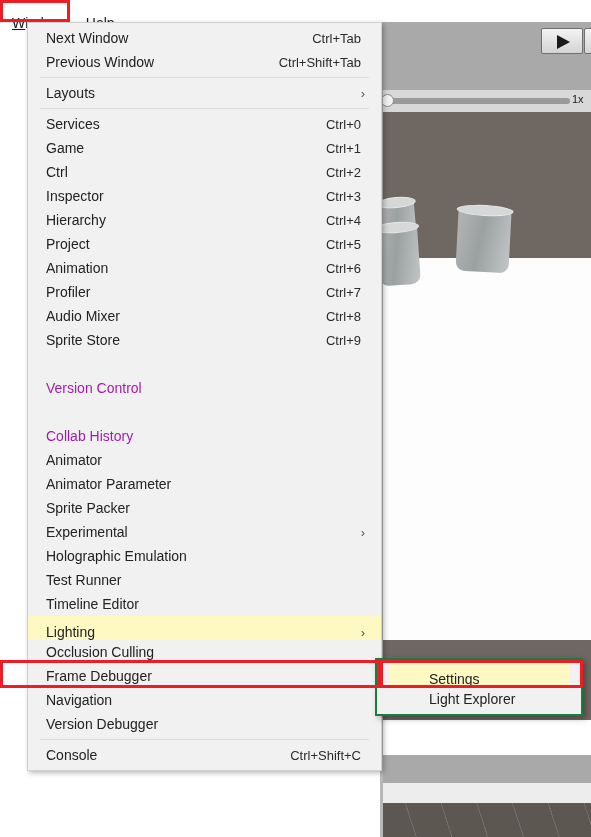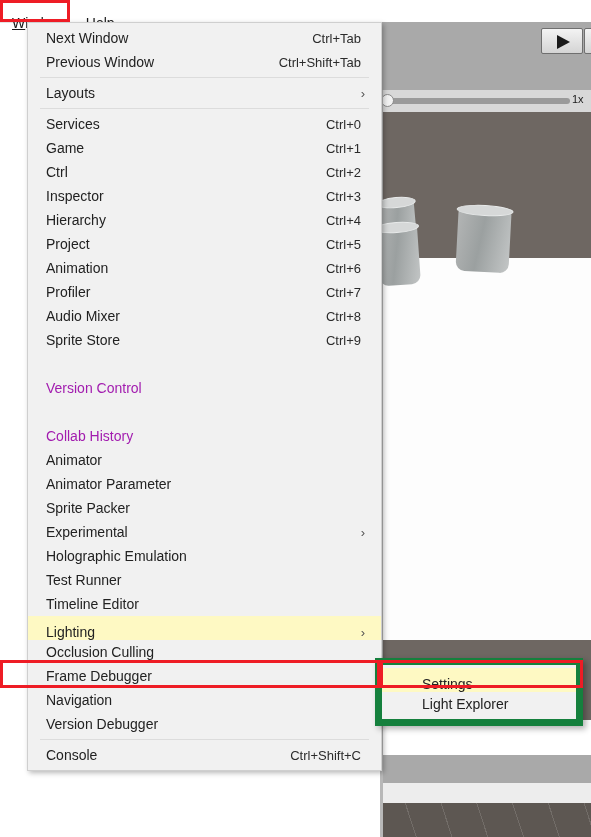--- a/index.html
+++ b/index.html
@@ -222,25 +222,25 @@
     background: #dcdcdc;
     margin: 3px 12px 3px 12px;
   }
 
   
   .submenu-panel {
     position: absolute;
     left: 375px; top: 658px;
     width: 208px;
     background: #f1f1f1;
-    border: 7px solid #15803d;
+    border: 2px solid #15803d;
     box-sizing: border-box;
     box-shadow: 3px 3px 6px rgba(0,0,0,0.3);
     z-index: 30;
-    padding: 3px 0;
+    padding: 3px 12px;
   }
   .submenu-panel .menu-row { padding-left: 40px; }
 
   
   .annot {
     position: absolute;
     border: 3px solid #ee1c25;
     box-sizing: border-box;
     z-index: 50;
     pointer-events: none;

